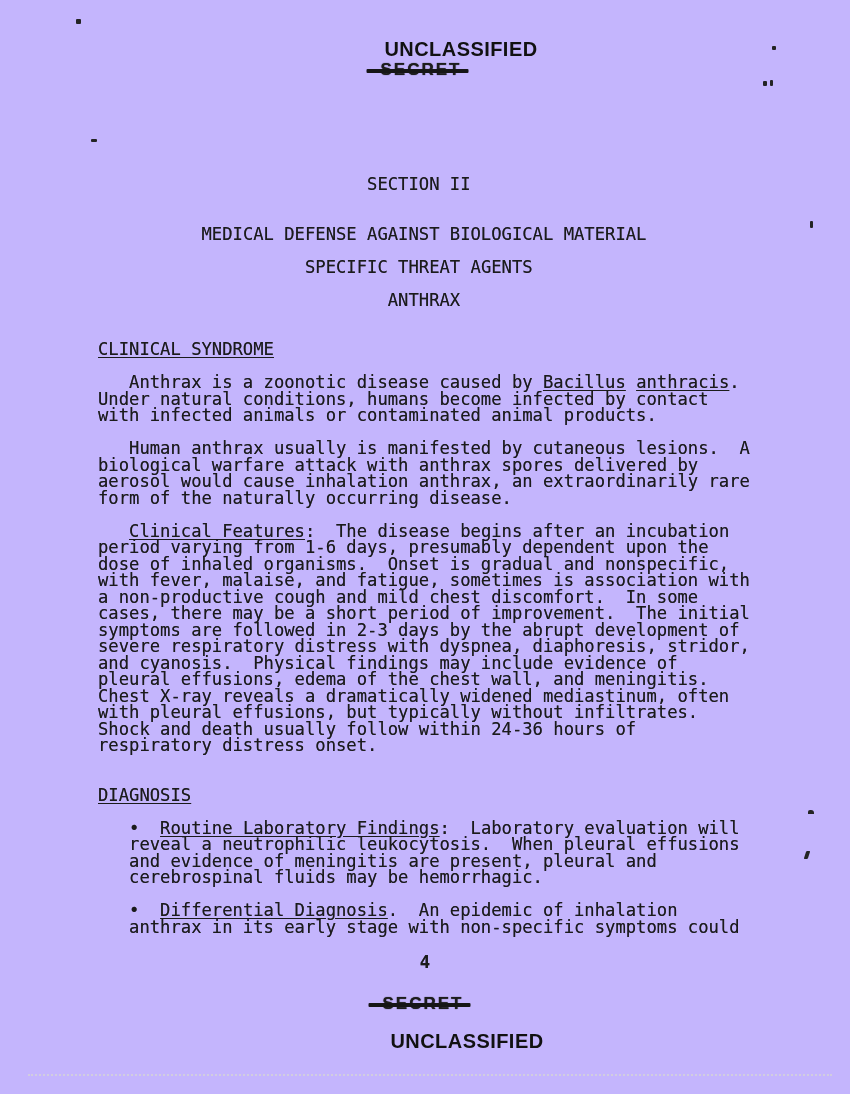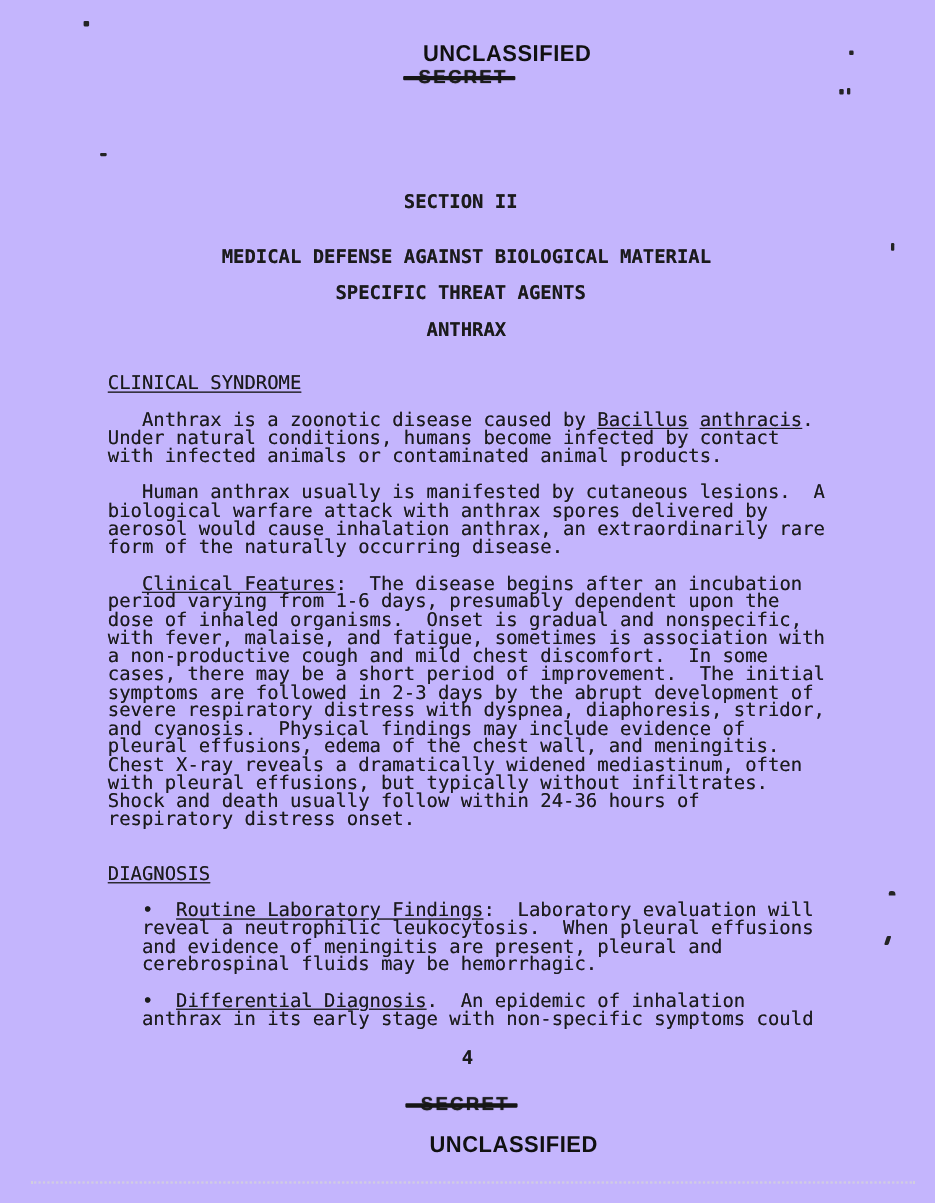--- a/index.html
+++ b/index.html
@@ -12,21 +12,21 @@
     color:#1b1b1b;
   }
   
   .doc-body{
     position:absolute;top:176px;left:98px;
     font-size:17.2px;line-height:16.5px;
     white-space:pre;
     text-shadow:0 0 .4px rgba(0,0,0,.55);
   }
   .doc-body .line{min-height:16.5px;}
-  .doc-body b{font-weight:bold;}
+  .doc-body b{font-weight:normal;}
   .doc-body u{text-decoration-thickness:1.6px;text-underline-offset:2px;text-decoration:underline;}
   
   .stamp{
     position:absolute;
     font-family:"Liberation Sans",sans-serif;
     font-weight:bold;color:#111;
     white-space:nowrap;
   }
   .top-unclassified{top:37px;left:461px;transform:translateX(-50%) scaleX(.95);font-size:21px;letter-spacing:.5px;}
   .bottom-unclassified{top:1029px;left:467px;transform:translateX(-50%) scaleX(.95);font-size:21px;letter-spacing:.5px;}

